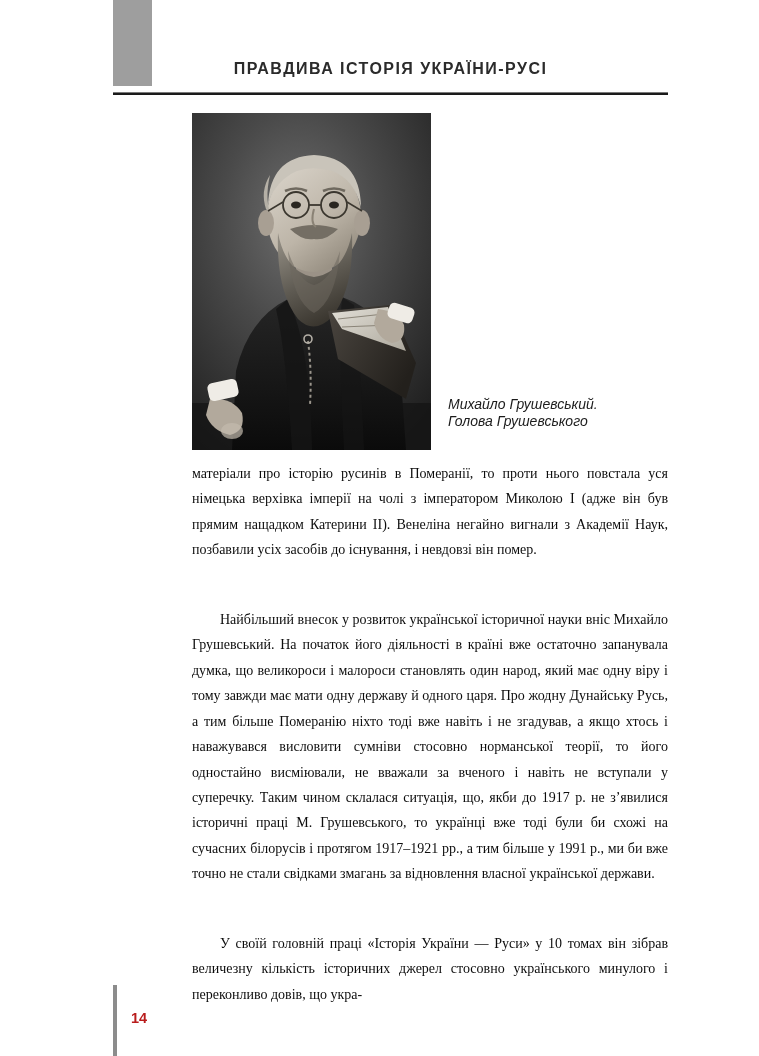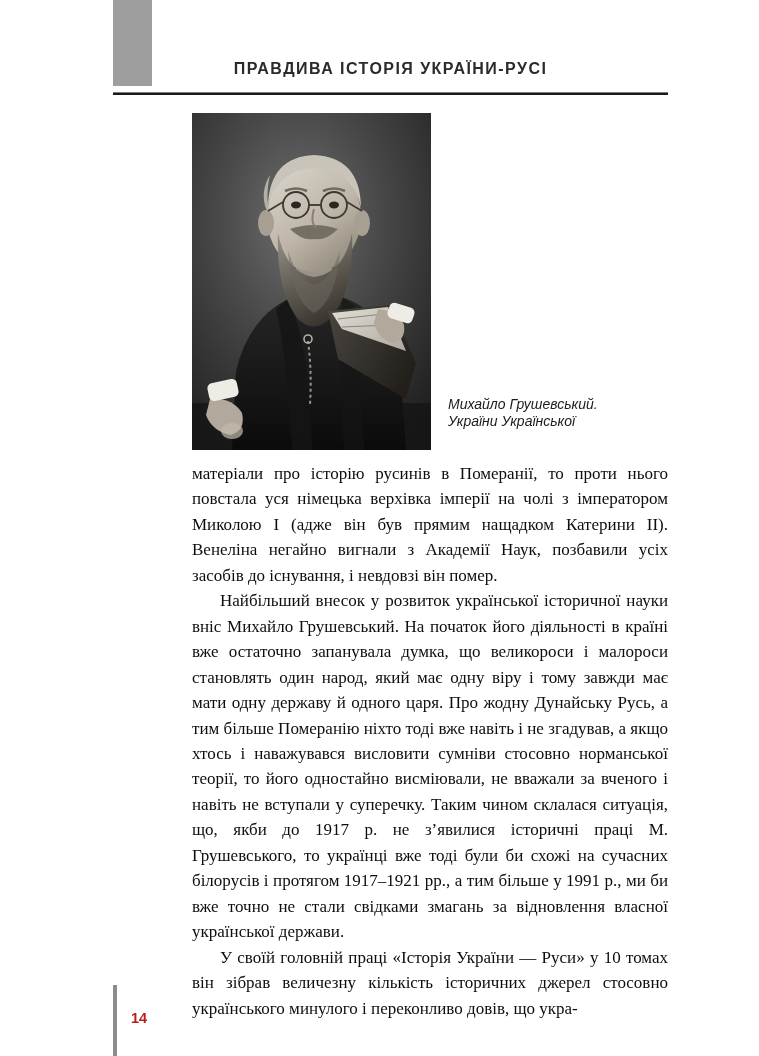--- a/index.html
+++ b/index.html
@@ -90,28 +90,28 @@
 
   
   .body-col {
     position: absolute;
     left: 192px;
     top: 461px;
     width: 476px;
   }
   .para {
     margin: 0;
-    font-size: 17px;
+    font-size: 14px;
     line-height: 25.45px;
     text-align: justify;
     text-justify: inter-word;
     hyphens: manual;
     color: #0d0d0d;
   }
-  .para.indent { text-indent: 28px; }
+  .para.indent { text-indent: 28px; margin-top: 44px; }
 
   
   .footer-bar {
     position: absolute;
     left: 113px;
     top: 985px;
     width: 4px;
     height: 71px;
     background: #8c8c8c;
   }
@@ -217,21 +217,21 @@
     <path d="M 116 228 Q 120 258 118 292" stroke="#9a958c" stroke-width="2" fill="none" stroke-dasharray="3 3"></path>
     <circle cx="116" cy="226" r="4" fill="none" stroke="#b4afa6" stroke-width="1.6"></circle>
 
     <rect x="0" y="0" width="239" height="337" fill="none"></rect>
     <rect x="0" y="0" width="239" height="337" fill="url(#bgGrad)" opacity="0"></rect>
   </svg>
 </div>
 
 <div class="caption">
   <div>Михайло Грушевський.</div>
-  <div>України Української</div>
+  <div>Голова Грушевського</div>
 </div>
 
 <div class="body-col">
   <p class="para">матеріали про історію русинів в Померанії, то проти нього повстала уся німецька верхівка імперії на чолі з імператором Миколою I (адже він був прямим нащадком Катерини II). Венеліна негайно вигнали з Академії Наук, позбавили усіх засобів до існування, і невдовзі він помер.</p>
   <p class="para indent">Найбільший внесок у розвиток української історичної науки вніс Михайло Грушевський. На початок його діяльності в країні вже остаточно запанувала думка, що великороси і малороси становлять один народ, який має одну віру і тому завжди має мати одну державу й одного царя. Про жодну Дунайську Русь, а тим більше Померанію ніхто тоді вже навіть і не згадував, а якщо хтось і наважувався висловити сумніви стосовно норманської теорії, то його одностайно висміювали, не вважали за вченого і навіть не вступали у суперечку. Таким чином склалася ситуація, що, якби до 1917 р. не з’явилися історичні праці М. Грушевського, то українці вже тоді були би схожі на сучасних білорусів і протягом 1917–1921 рр., а тим більше у 1991 р., ми би вже точно не стали свідками змагань за відновлення власної української держави.</p>
   <p class="para indent">У своїй головній праці «Історія України — Руси» у 10 томах він зібрав величезну кількість історичних джерел стосовно українського минулого і переконливо довів, що укра-</p>
 </div>
 
 <div class="footer-bar"></div>
 <div class="page-number">14</div>

